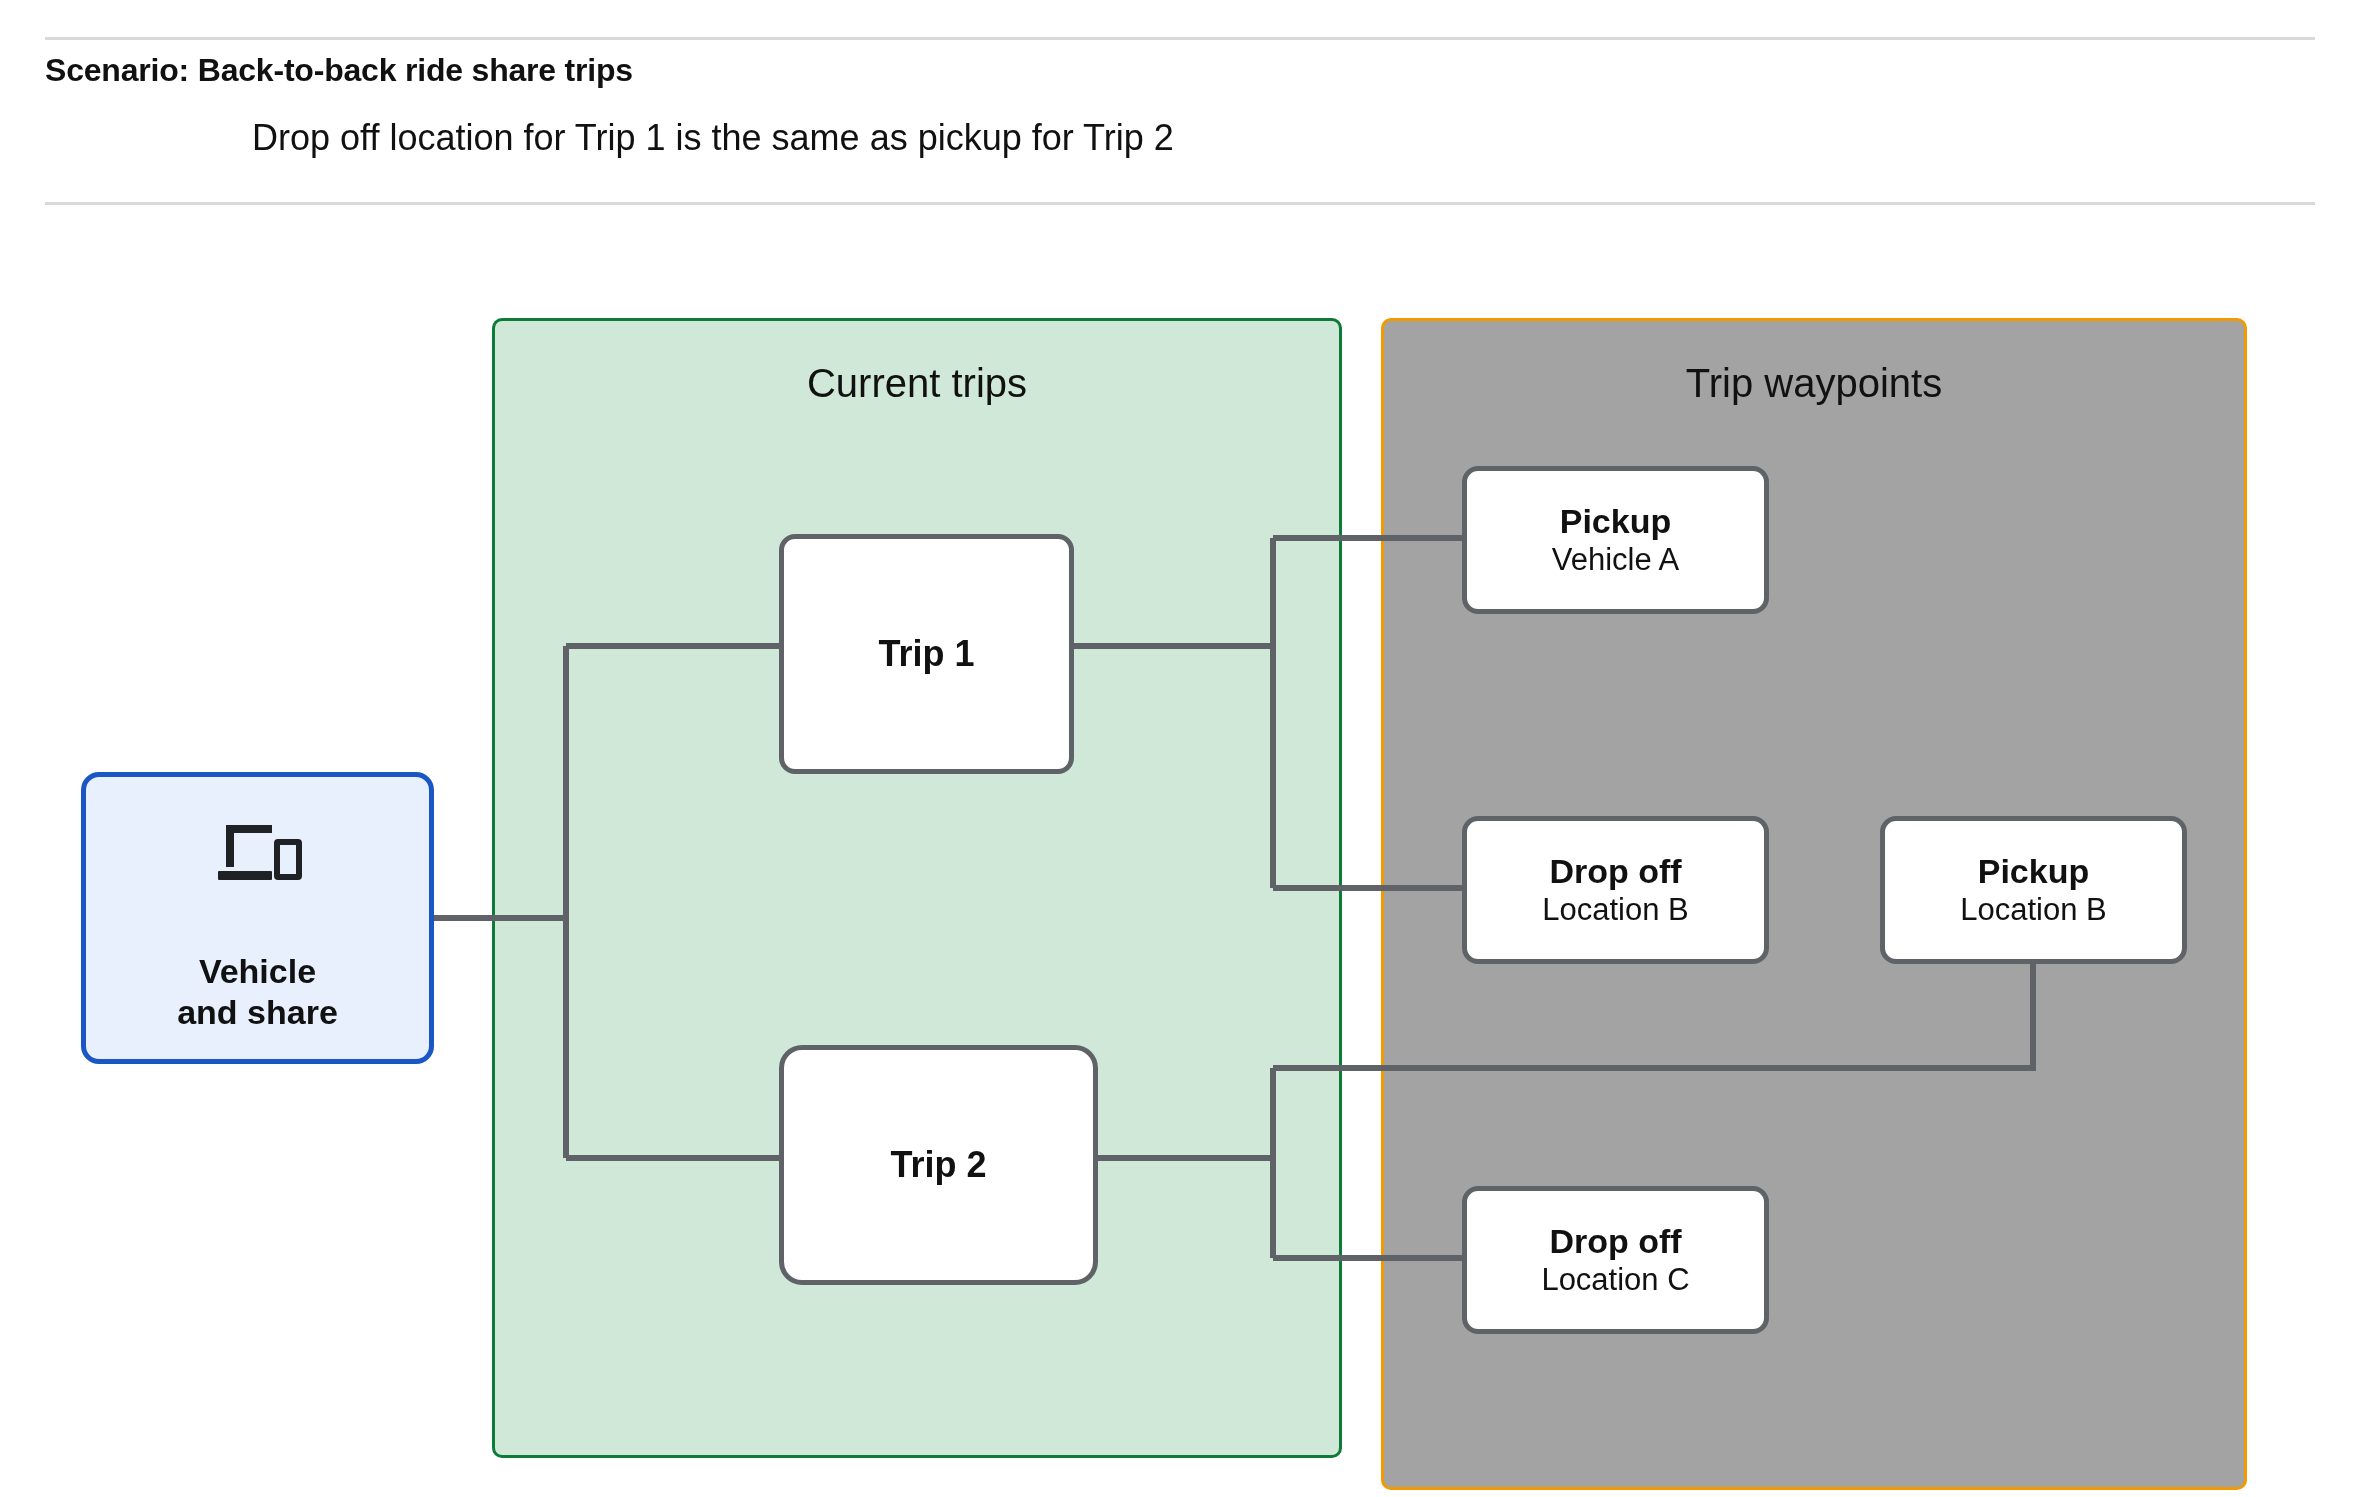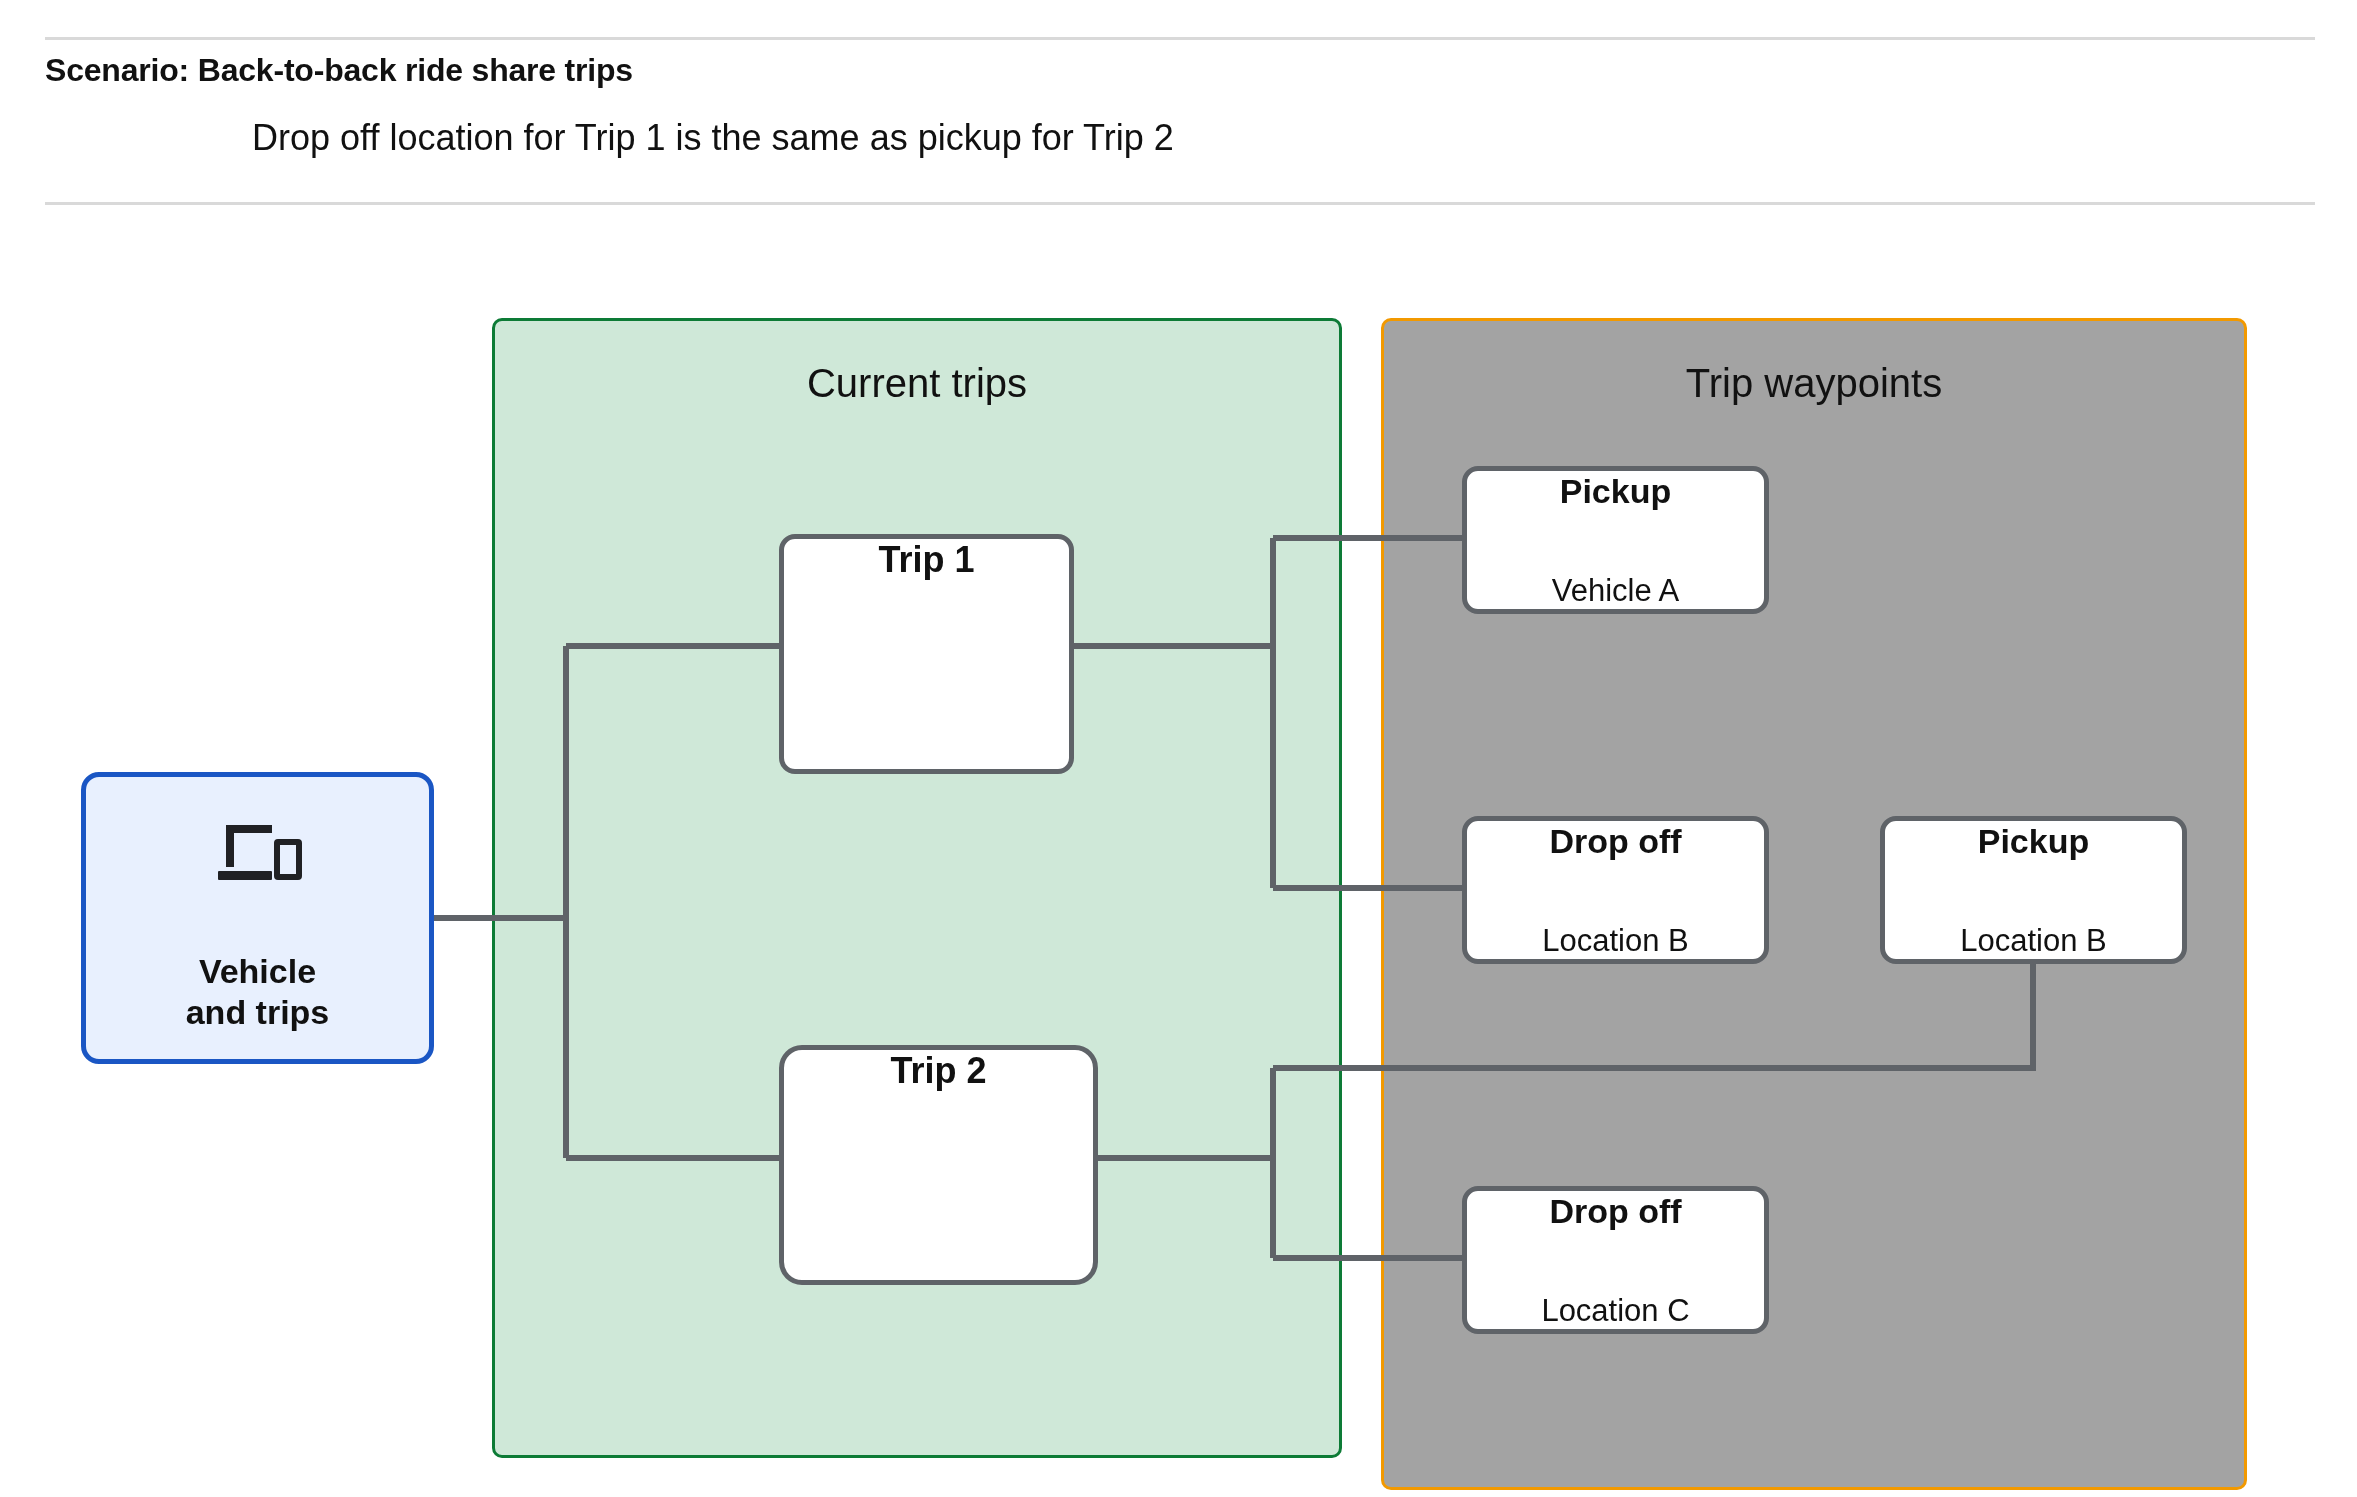--- a/index.html
+++ b/index.html
@@ -23,21 +23,21 @@
         background:#a3a3a3;border:3px solid #f29900;}
   .group-title{position:absolute;left:0;right:0;top:40px;text-align:center;
         font-size:40px;font-weight:normal;color:#111;}
 
   
   #wires{position:absolute;left:0;top:0;width:2357px;height:1497px;}
 
   
   .node{position:absolute;box-sizing:border-box;background:#ffffff;
         border:5px solid #5f6368;border-radius:16px;
-        display:flex;flex-direction:column;align-items:center;justify-content:space-between;}
+        display:flex;flex-direction:column;align-items:center;justify-content:center;}
   .node .t1{font-size:34px;font-weight:bold;line-height:1.18;text-align:center;}
   .node .t2{font-size:31px;font-weight:normal;line-height:1.2;text-align:center;}
 
   #node-trip-1{left:779px;top:534px;width:295px;height:240px;}
   #node-trip-2{left:779px;top:1045px;width:319px;height:240px;border-radius:23px;}
   #node-trip-1 .t1,#node-trip-2 .t1{font-size:36px;}
 
   #node-pickup-a{left:1462px;top:466px;width:307px;height:148px;}
   #node-dropoff-b{left:1462px;top:816px;width:307px;height:148px;}
   #node-pickup-b{left:1880px;top:816px;width:307px;height:148px;}
@@ -99,21 +99,21 @@
   <svg id="devices-icon" viewBox="0 0 92 72" xmlns="http://www.w3.org/2000/svg" fill="#202124">
 
     <path d="M14,6 h46 v8 h-38 v34 h-8 z"></path>
     <rect x="6" y="52" width="54" height="9" rx="1"></rect>
 
     <path d="M66,20 h20 a4,4 0 0 1 4,4 v33 a4,4 0 0 1 -4,4 h-20 a4,4 0 0 1 -4,-4 v-33 a4,4 0 0 1 4,-4 z
              M68,26 h16 v29 h-16 z" fill-rule="evenodd"></path>
   </svg>
   <div class="vlabel">
     <div>Vehicle</div>
-    <div>and trips</div>
+    <div>and share</div>
   </div>
 </div>
 
 <div class="node" id="node-trip-1">
   <div class="t1">Trip 1</div>
 </div>
 
 <div class="node" id="node-trip-2">
   <div class="t1">Trip 2</div>
 </div>

